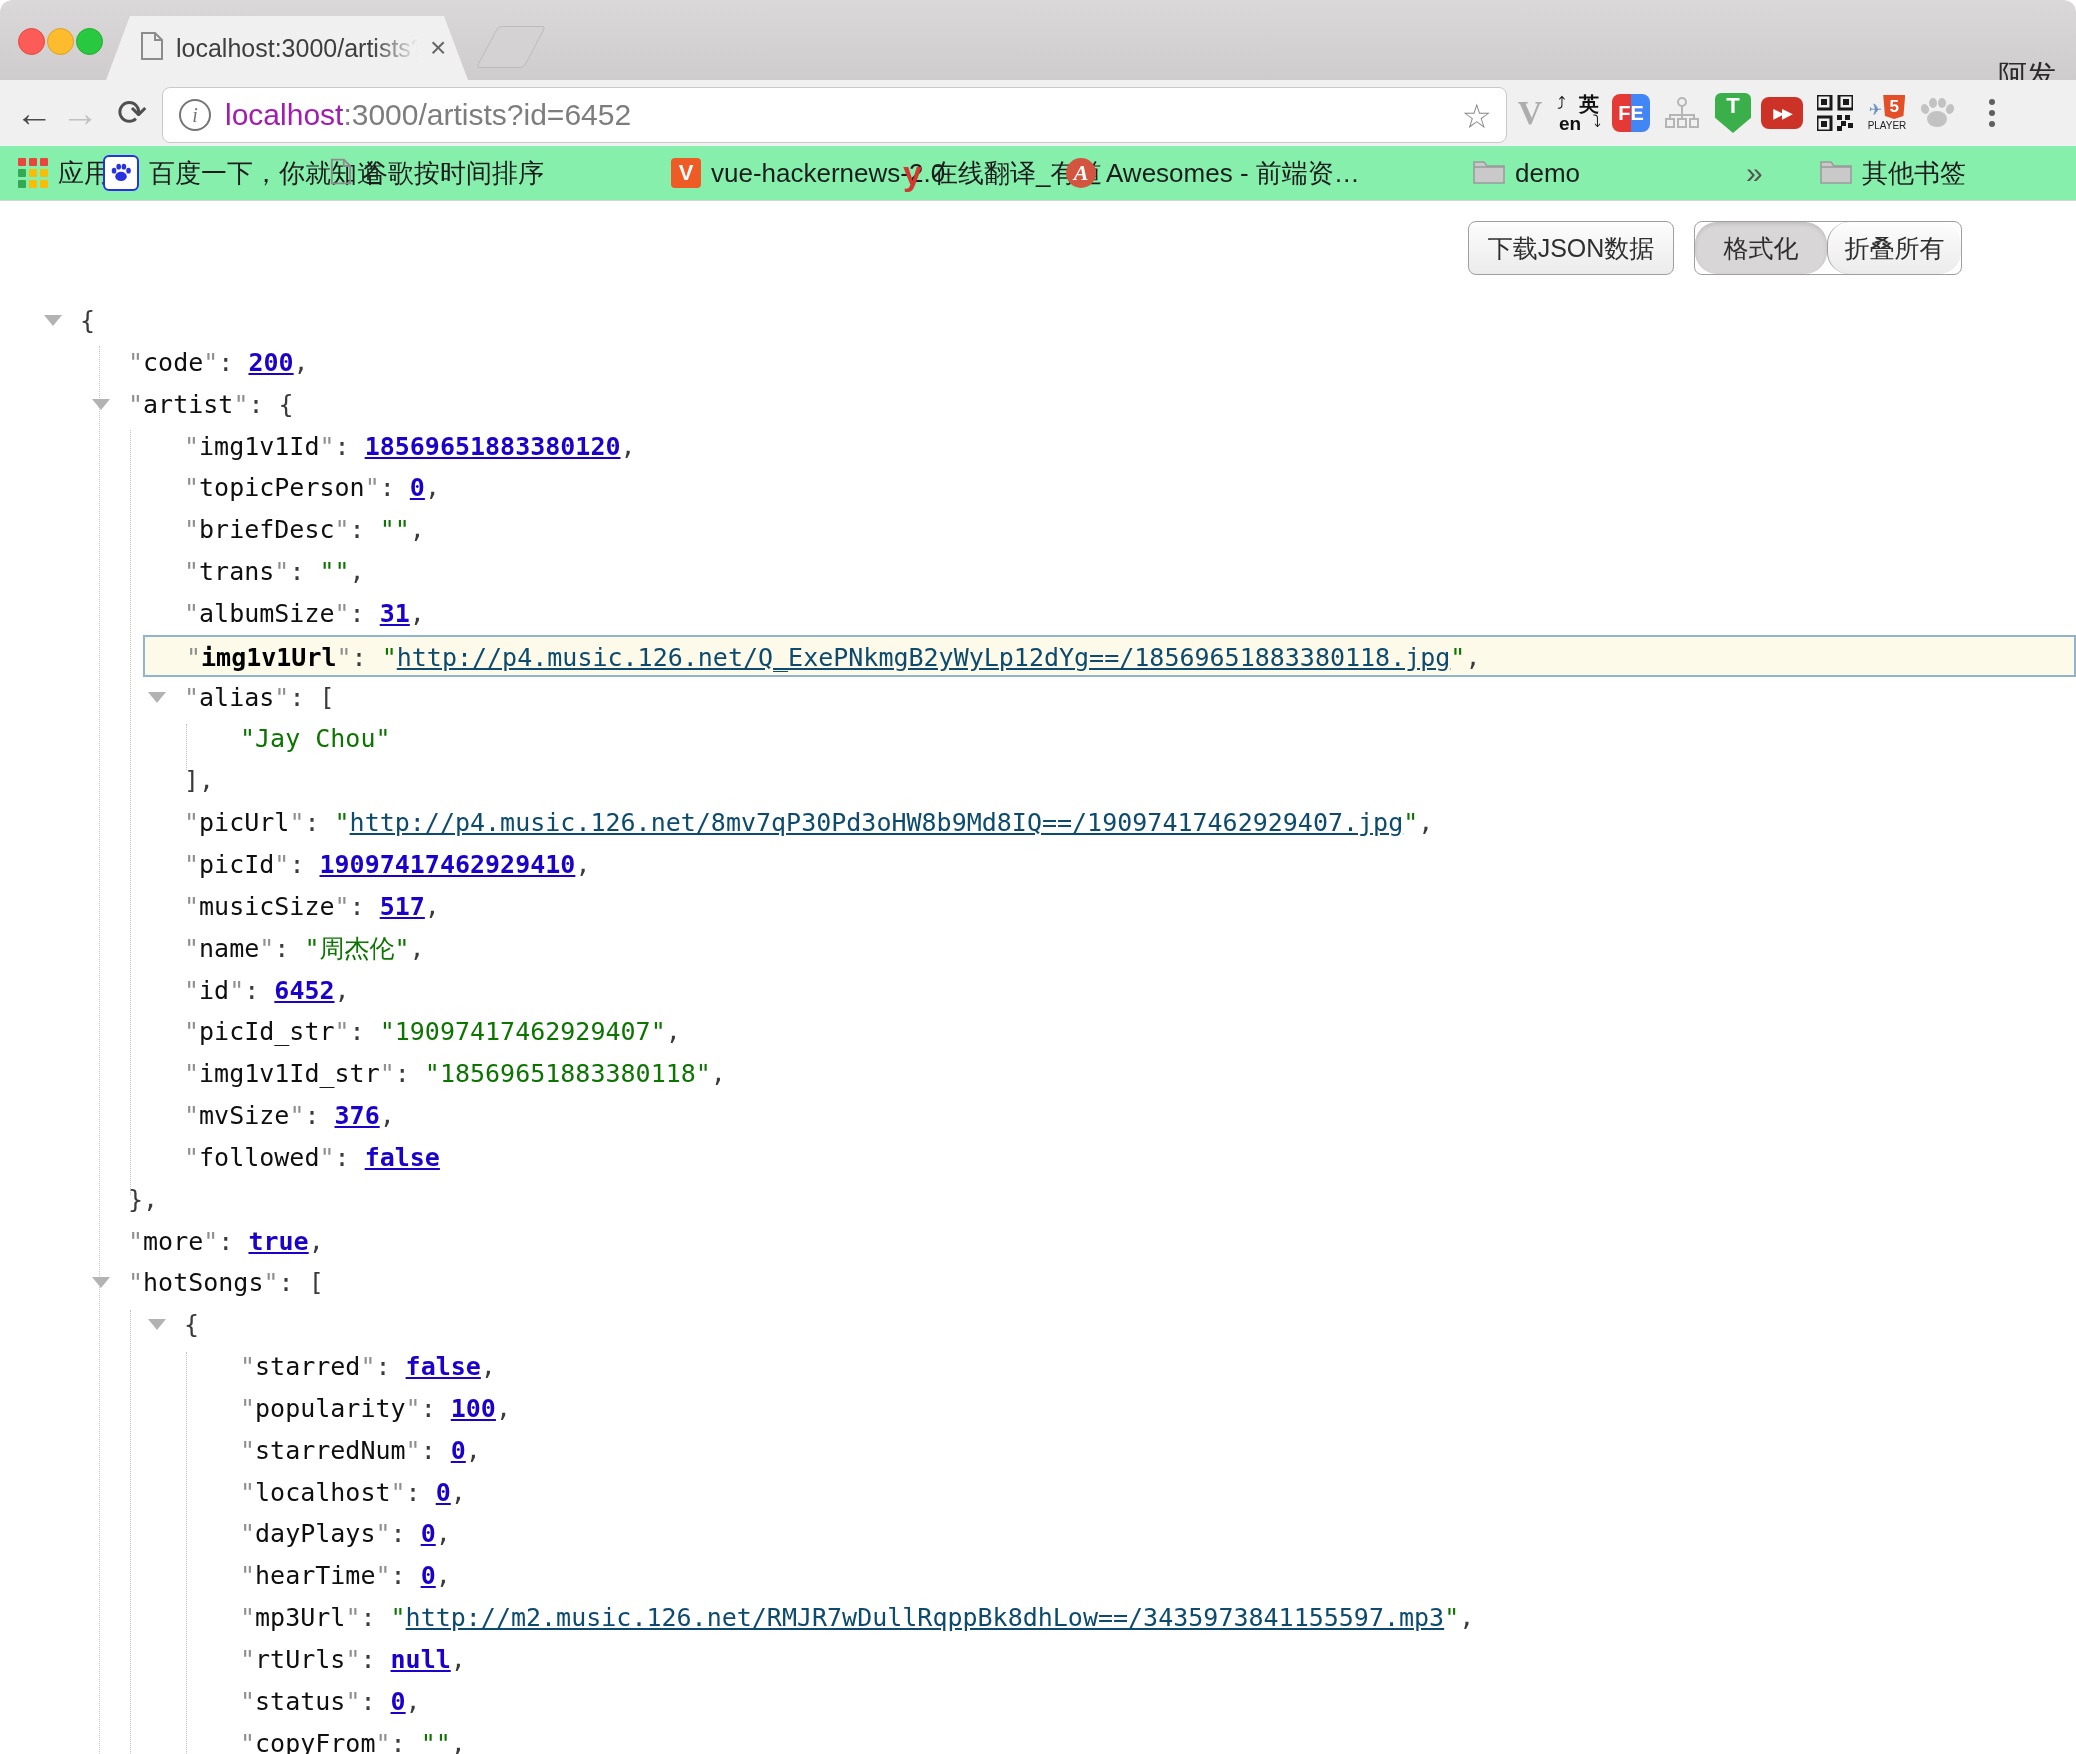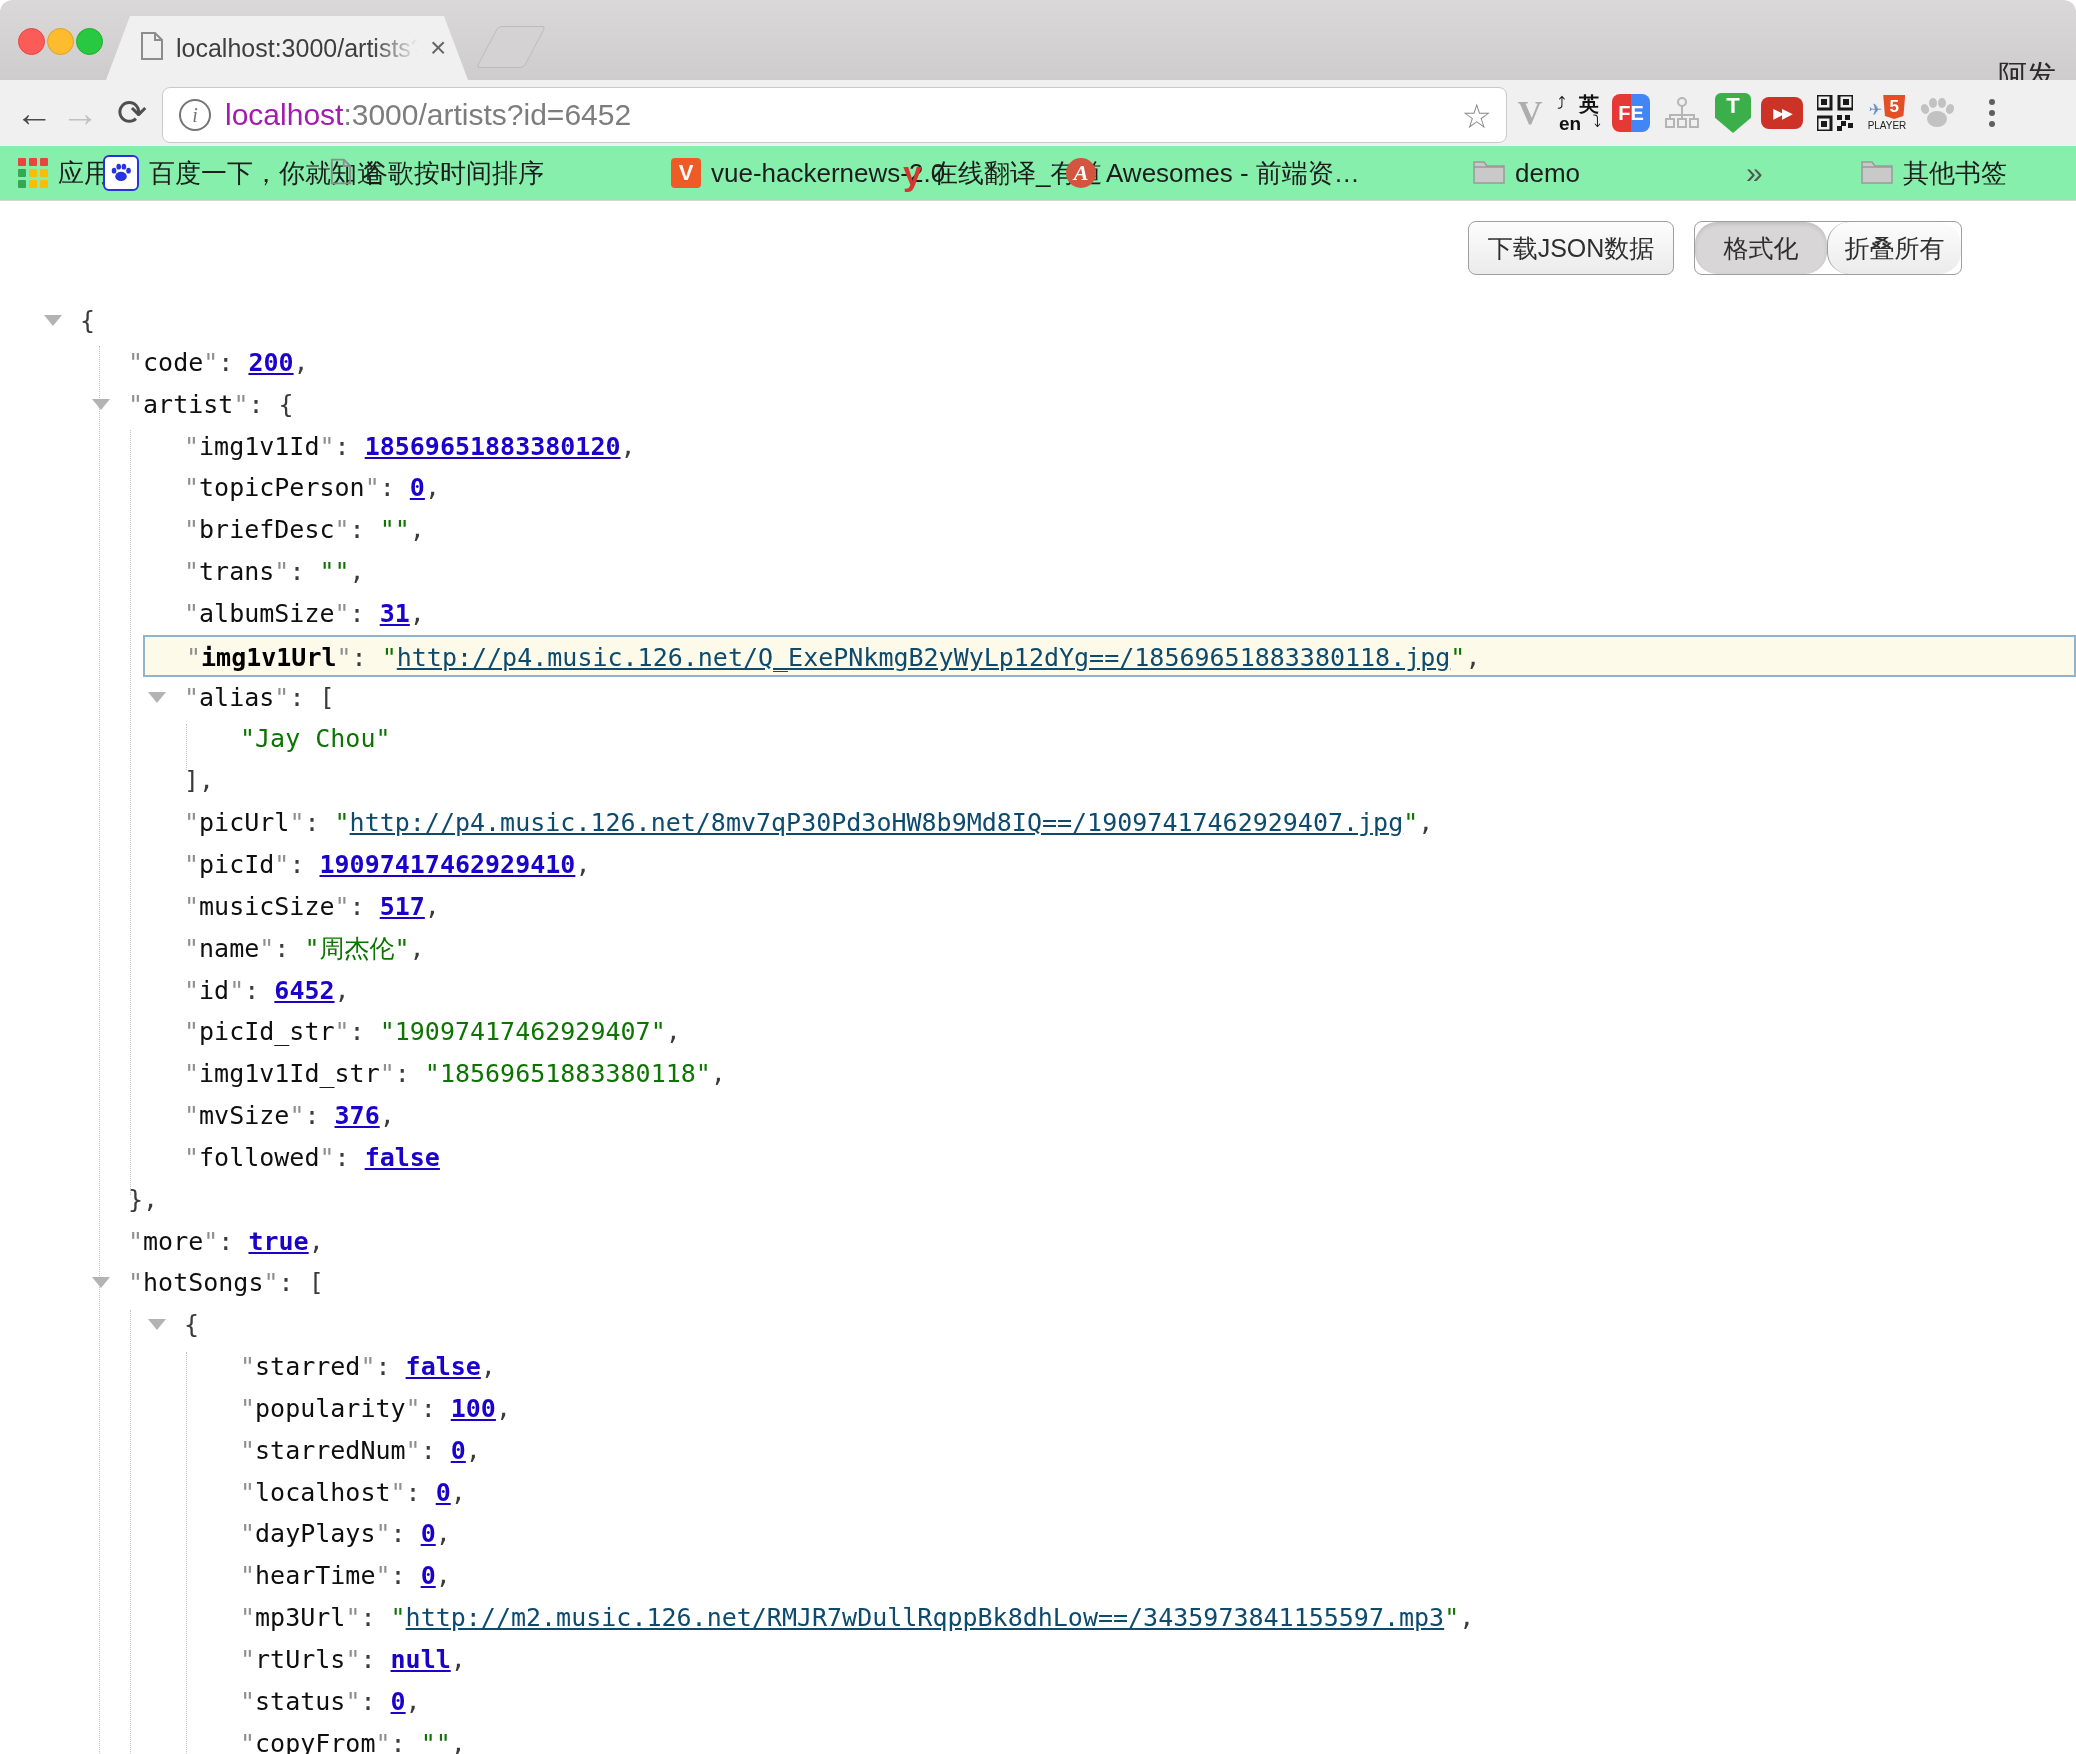--- a/index.html
+++ b/index.html
@@ -273,21 +273,21 @@
           <span><svg width="32" height="26" viewBox="0 0 32 26">
               <path d="M1 4 h10 l3 4 h17 v17 h-30 z" fill="#c9c9c9" stroke="#9a9a9a" stroke-width="1.5"></path>
               <path d="M1 9 h30" stroke="#9a9a9a" stroke-width="1.5"></path>
             </svg></span>
           <span class="bm-label">demo</span>
         </div>
       </div>
     <div class="bm" style="left:1746px">
       <span class="bm-overflow">»</span>
     </div>
-    <div class="bm" style="left:1861px">
+    <div class="bm" style="left:1820px">
       <span>
         <svg width="32" height="26" viewBox="0 0 32 26">
             <path d="M1 4 h10 l3 4 h17 v17 h-30 z" fill="#c9c9c9" stroke="#9a9a9a" stroke-width="1.5"></path>
             <path d="M1 9 h30" stroke="#9a9a9a" stroke-width="1.5"></path>
           </svg>
       </span>
       <span class="bm-label">其他书签</span>
     </div>
   </div>
 

